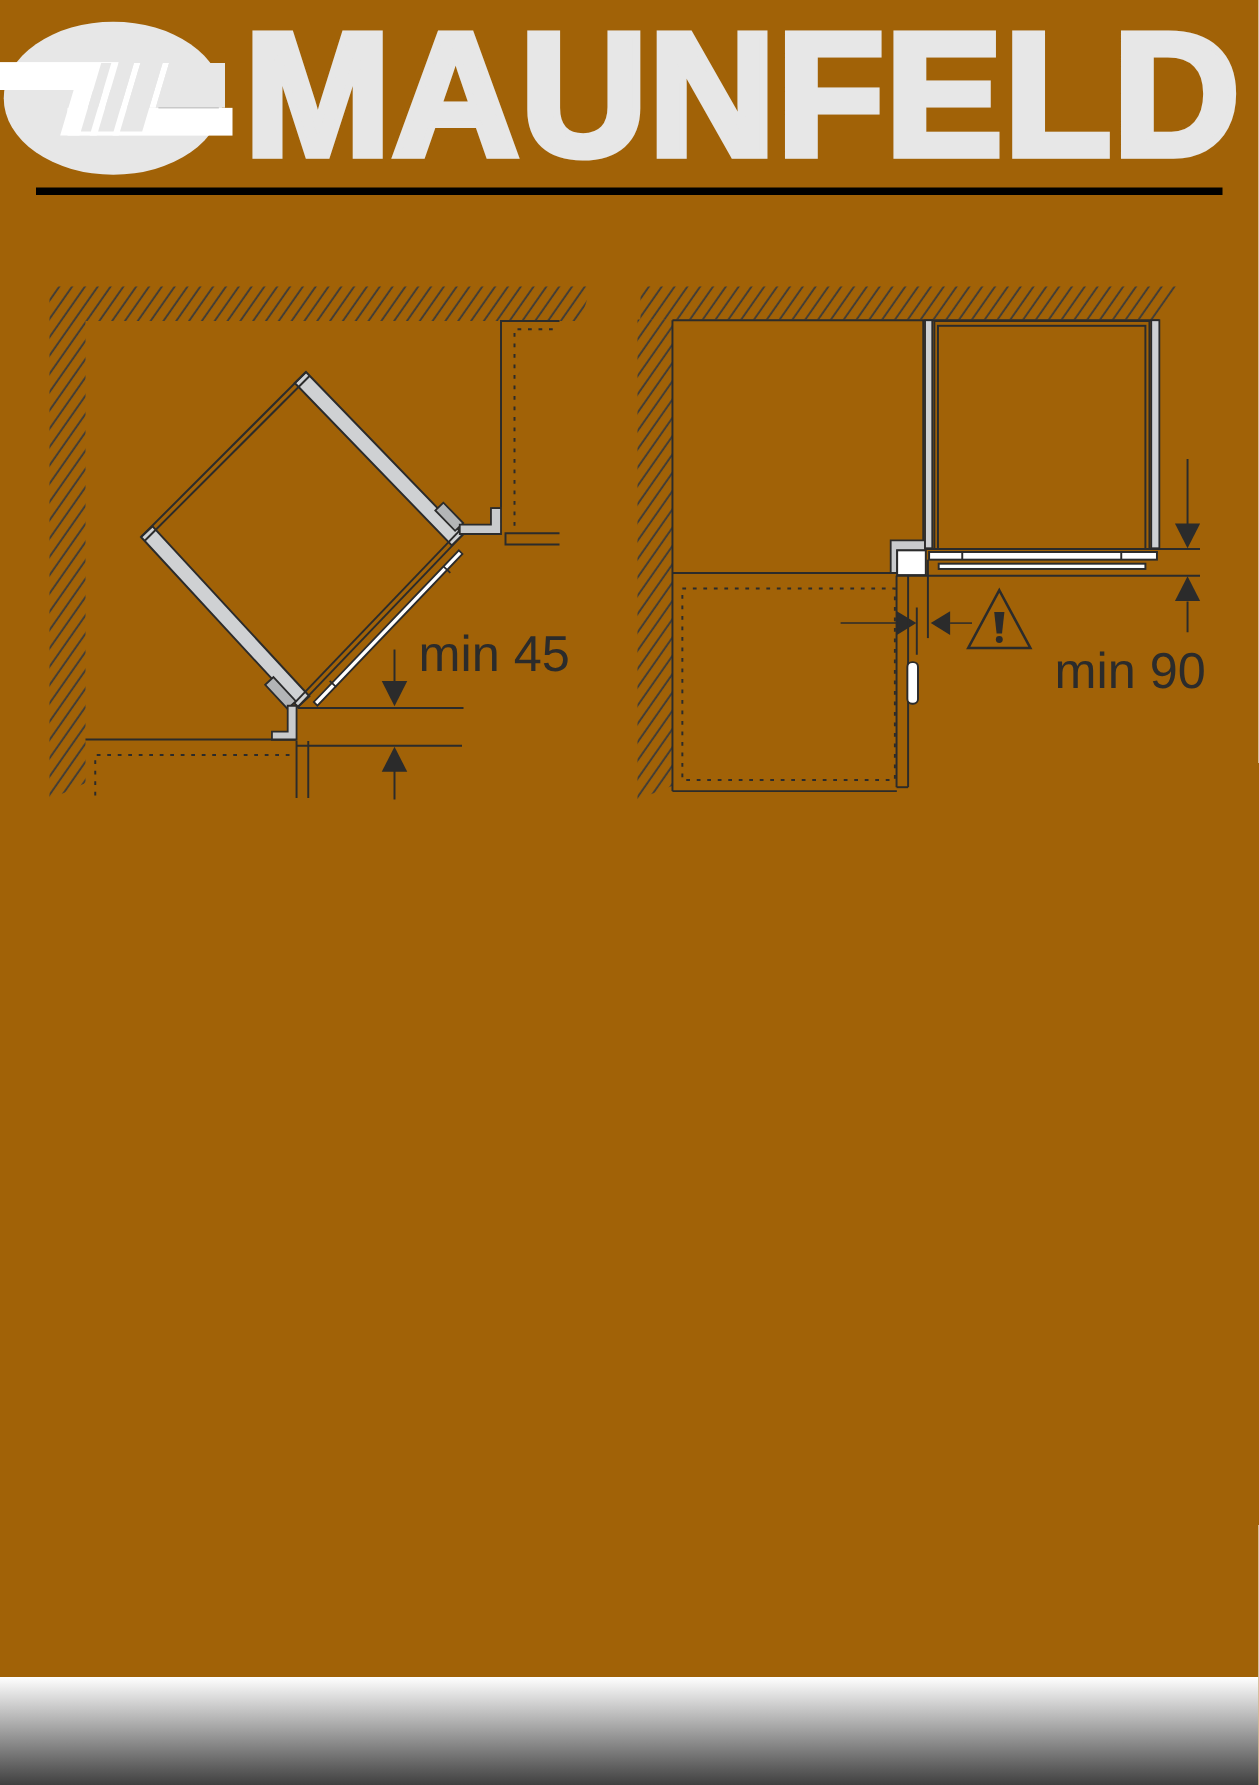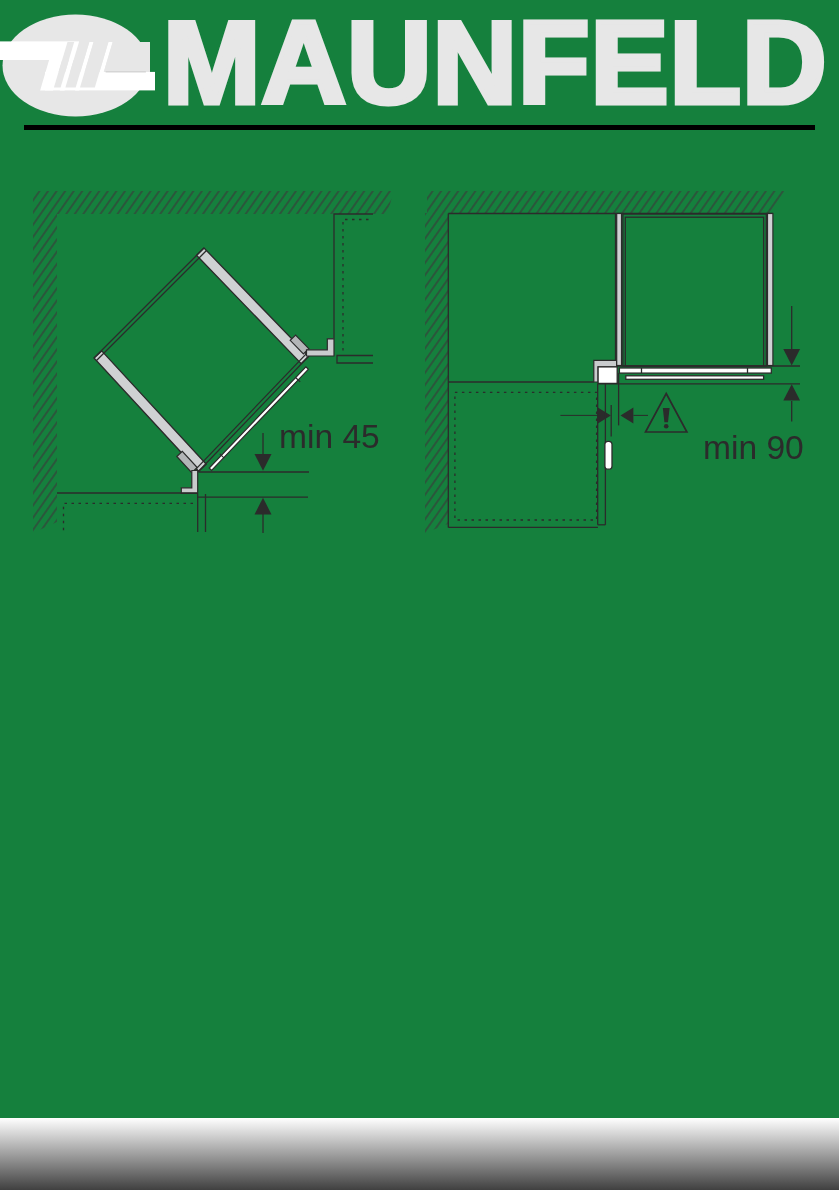--- a/index.html
+++ b/index.html
@@ -1,16 +1,16 @@
 <!DOCTYPE html>
 <html><head>
 <meta charset="utf-8">
 <style>
   html,body{margin:0;padding:0;background:#fff;}
-  #page{position:relative;width:839px;height:1190px;background:#15803d;overflow:hidden;
+  #page{position:relative;width:839px;height:1190px;background:#a16207;overflow:hidden;
         font-family:"Liberation Sans", sans-serif;}
   #brand{position:absolute;left:163px;top:-5px;margin:0;
          font-size:117px;font-weight:bold;color:#e7e7e7;letter-spacing:1px;
          -webkit-text-stroke:5px #e7e7e7;white-space:nowrap;}
   #rule{position:absolute;left:24px;top:125px;width:791px;height:5px;background:#000;}
   #grad{position:absolute;left:0;top:1118px;width:839px;height:72px;
         background:linear-gradient(to bottom,#ffffff 0%,#404040 100%);}
 </style>
 </head>
 <body>

